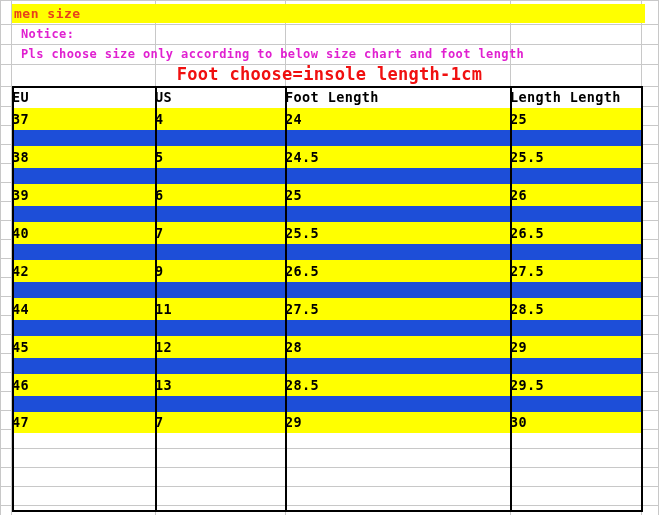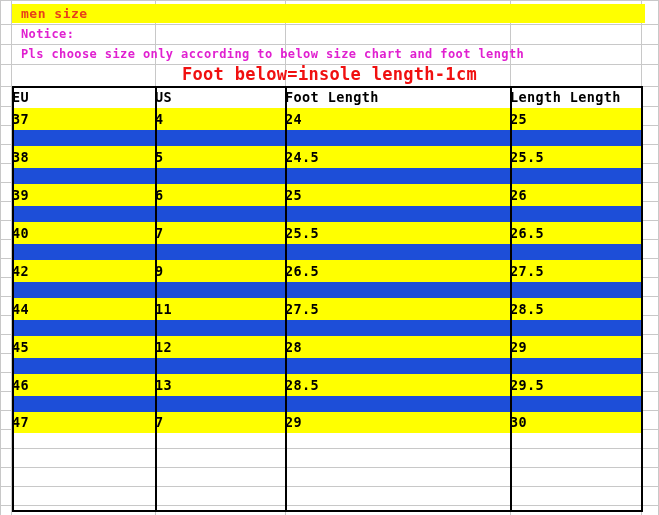--- a/index.html
+++ b/index.html
@@ -54,21 +54,21 @@
     height: 19px;
     background: #ffff00;
     display: flex;
     align-items: center;
   }
   .banner-text {
     color: #e8401a;
     font-size: 13px;
     font-weight: bold;
     letter-spacing: 0.5px;
-    padding-left: 9px;
+    padding-left: 2px;
     line-height: 1;
     white-space: nowrap;
   }
 
   .notice-line {
     position: absolute;
     left: 21px;
     color: #e020d0;
     font-size: 12px;
     font-weight: bold;
@@ -184,21 +184,21 @@
 
 <div id="content">
 
   <div class="banner">
     <span class="banner-text">men size</span>
   </div>
 
   <div class="notice-line" id="notice-label">Notice:</div>
   <div class="notice-line" id="notice-body">Pls choose size only according to below size chart and foot length</div>
 
-  <div class="formula-line">Foot below=insole length-1cm</div>
+  <div class="formula-line">Foot choose=insole length-1cm</div>
 
   <table id="size-table">
     <colgroup>
       <col style="width:143px">
       <col style="width:130px">
       <col style="width:225px">
       <col style="width:131px">
     </colgroup>
     <thead>
       <tr>

